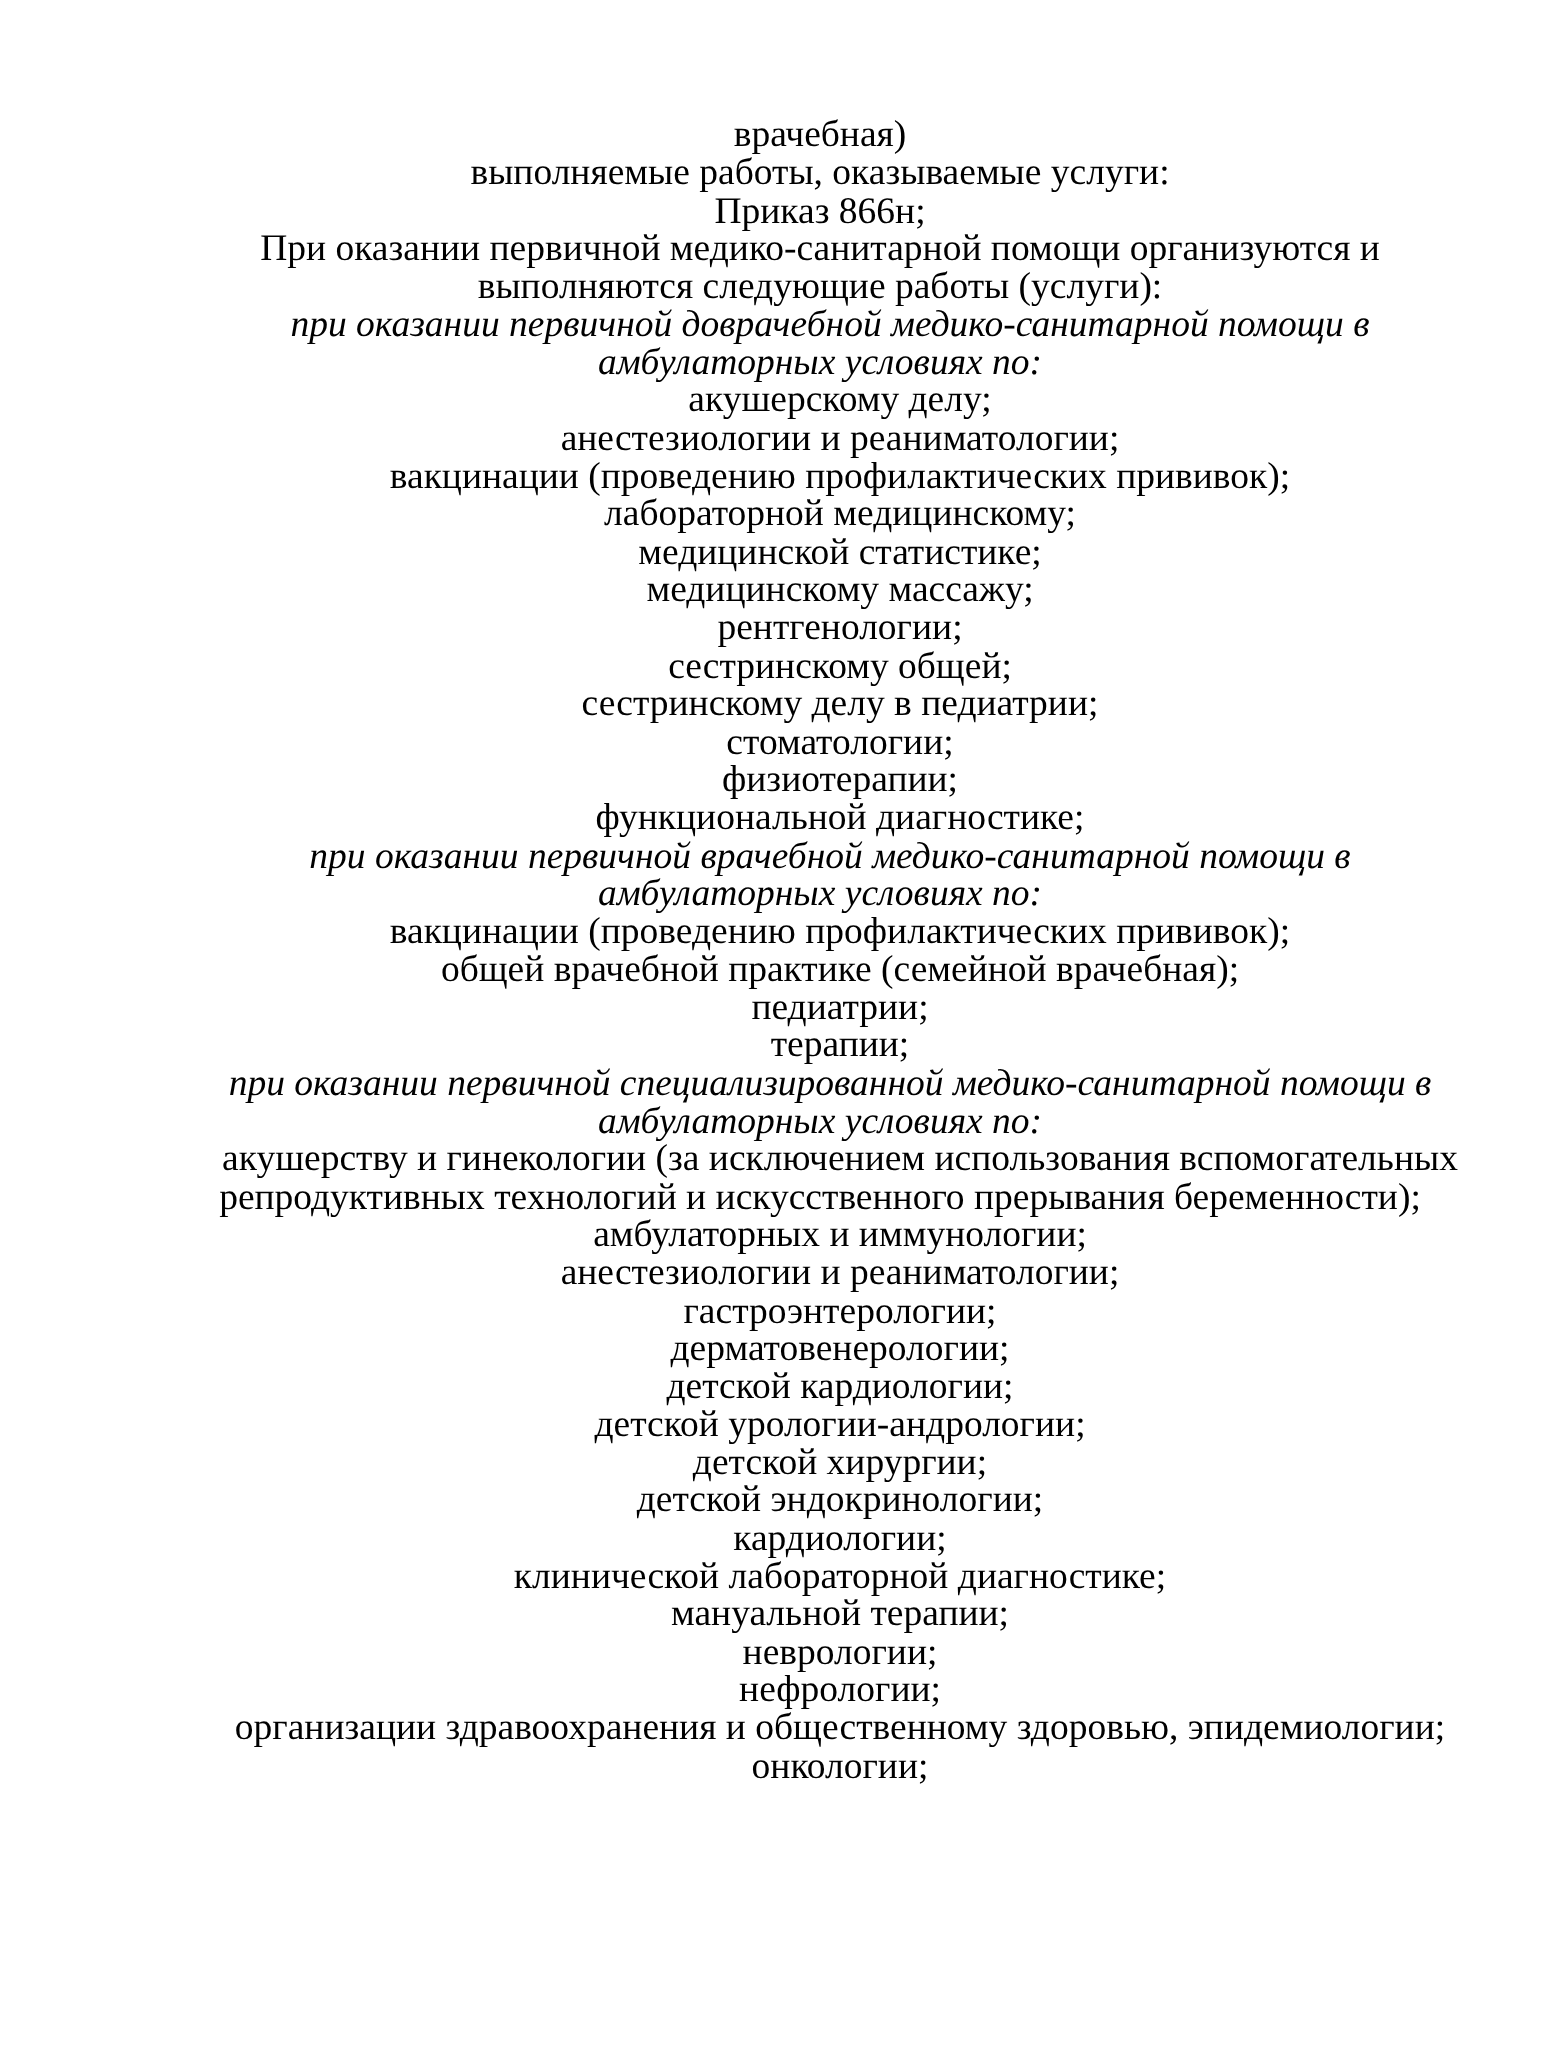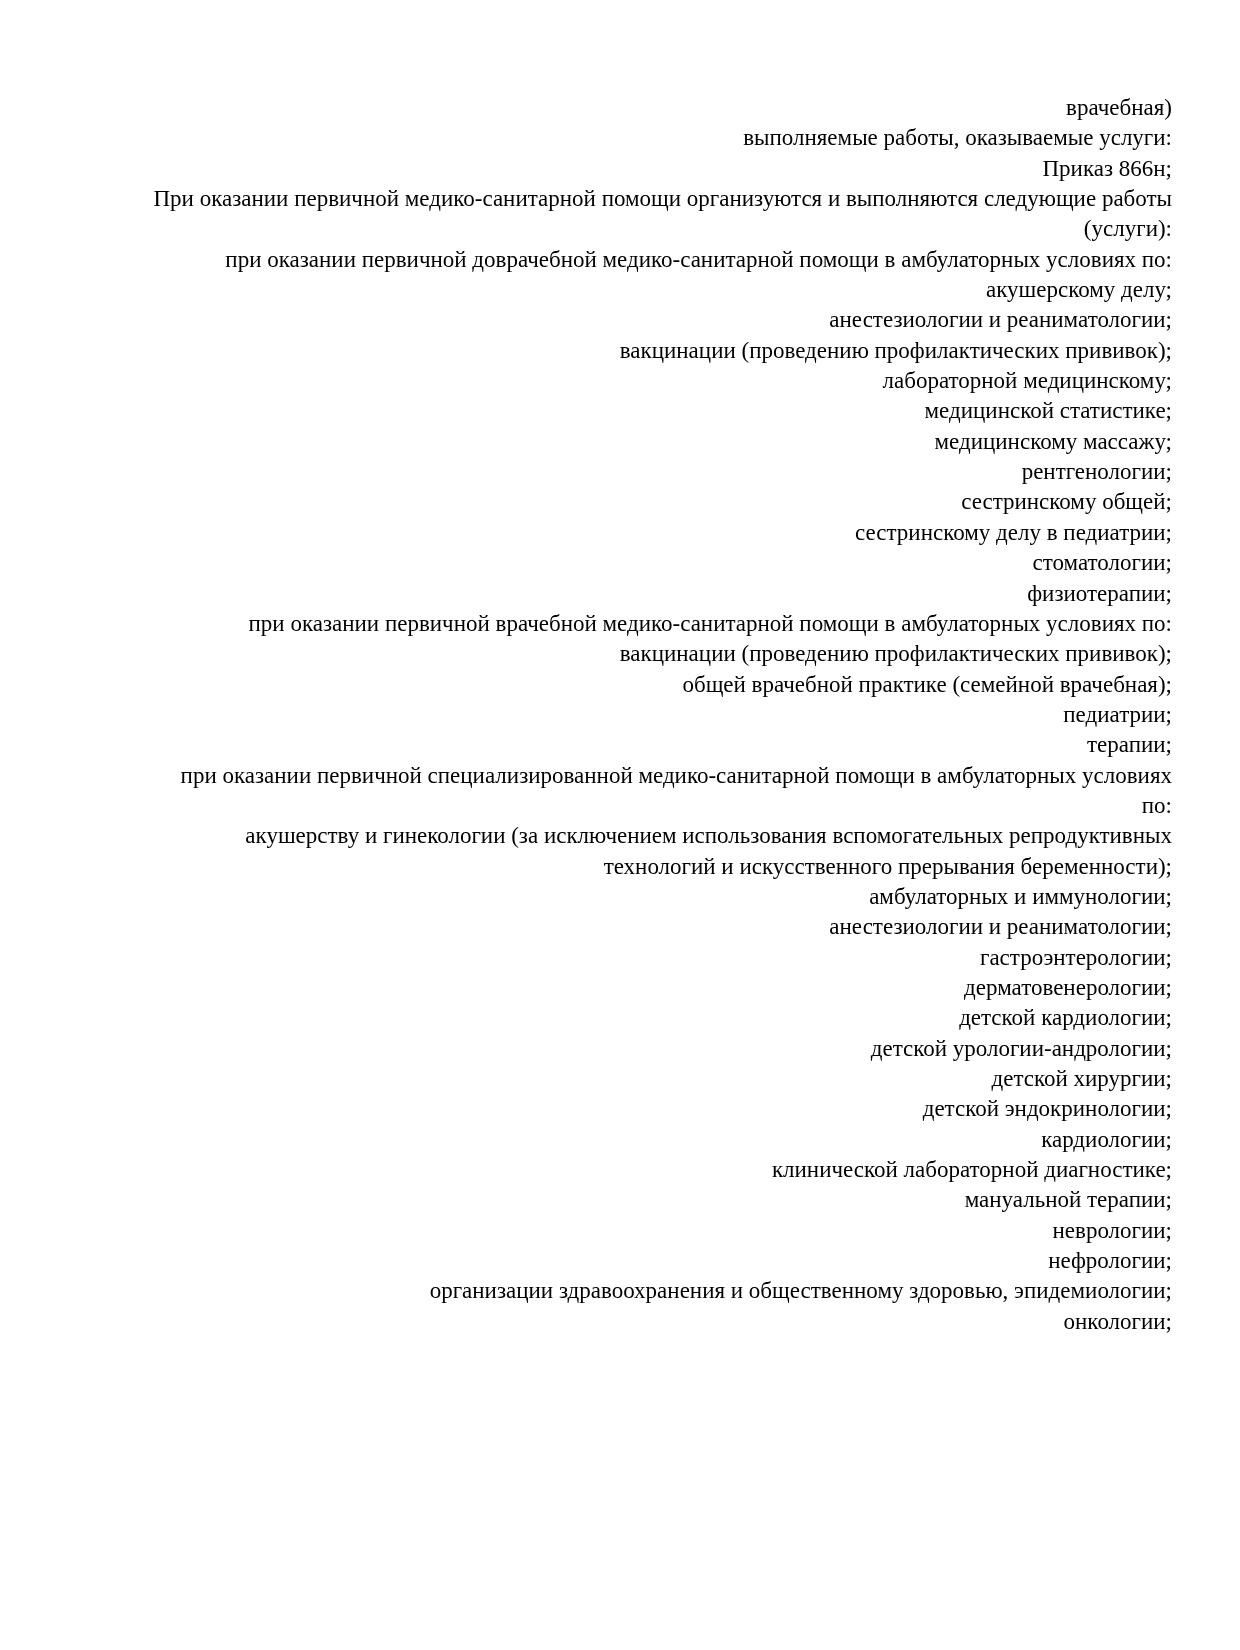--- a/index.html
+++ b/index.html
@@ -11,32 +11,32 @@
     position: relative;
     width: 1240px;
     height: 1650px;
     background: #ffffff;
     box-sizing: border-box;
     padding: 93px 68px 0 140px;
     overflow: hidden;
   }
   .doc-body {
     font-family: "Liberation Serif", "DejaVu Serif", serif;
-    font-size: 23px;
+    font-size: 30px;
     line-height: 30.35px;
     color: #000000;
-    text-align: right;
+    text-align: center;
     word-spacing: normal;
   }
   .doc-body p {
     margin: 0;
     padding: 0;
   }
   .ind-0 { text-indent: 0; }
-  .ind-1 { text-indent: 16px; }
+  .ind-1 { text-indent: 16px; font-style: italic; }
   .ind-2 { text-indent: 32px; }
 </style>
 </head>
 <body>
 
 <div class="page">
   <div class="doc-body" id="doc-body">
       <p class="ind-0">врачебная)</p>
       <p class="ind-0">выполняемые работы, оказываемые услуги:</p>
       <p class="ind-0">Приказ 866н;</p>
@@ -46,20 +46,21 @@
       <p class="ind-2">анестезиологии и реаниматологии;</p>
       <p class="ind-2">вакцинации (проведению профилактических прививок);</p>
       <p class="ind-2">лабораторной медицинскому;</p>
       <p class="ind-2">медицинской статистике;</p>
       <p class="ind-2">медицинскому массажу;</p>
       <p class="ind-2">рентгенологии;</p>
       <p class="ind-2">сестринскому общей;</p>
       <p class="ind-2">сестринскому делу в педиатрии;</p>
       <p class="ind-2">стоматологии;</p>
       <p class="ind-2">физиотерапии;</p>
+      <p class="ind-2">функциональной диагностике;</p>
       <p class="ind-1">при оказании первичной врачебной медико-санитарной помощи в амбулаторных условиях по:</p>
       <p class="ind-2">вакцинации (проведению профилактических прививок);</p>
       <p class="ind-2">общей врачебной практике (семейной врачебная);</p>
       <p class="ind-2">педиатрии;</p>
       <p class="ind-2">терапии;</p>
       <p class="ind-1">при оказании первичной специализированной медико-санитарной помощи в амбулаторных условиях по:</p>
       <p class="ind-2">акушерству и гинекологии (за исключением использования вспомогательных репродуктивных технологий и искусственного прерывания беременности);</p>
       <p class="ind-2">амбулаторных и иммунологии;</p>
       <p class="ind-2">анестезиологии и реаниматологии;</p>
       <p class="ind-2">гастроэнтерологии;</p>

